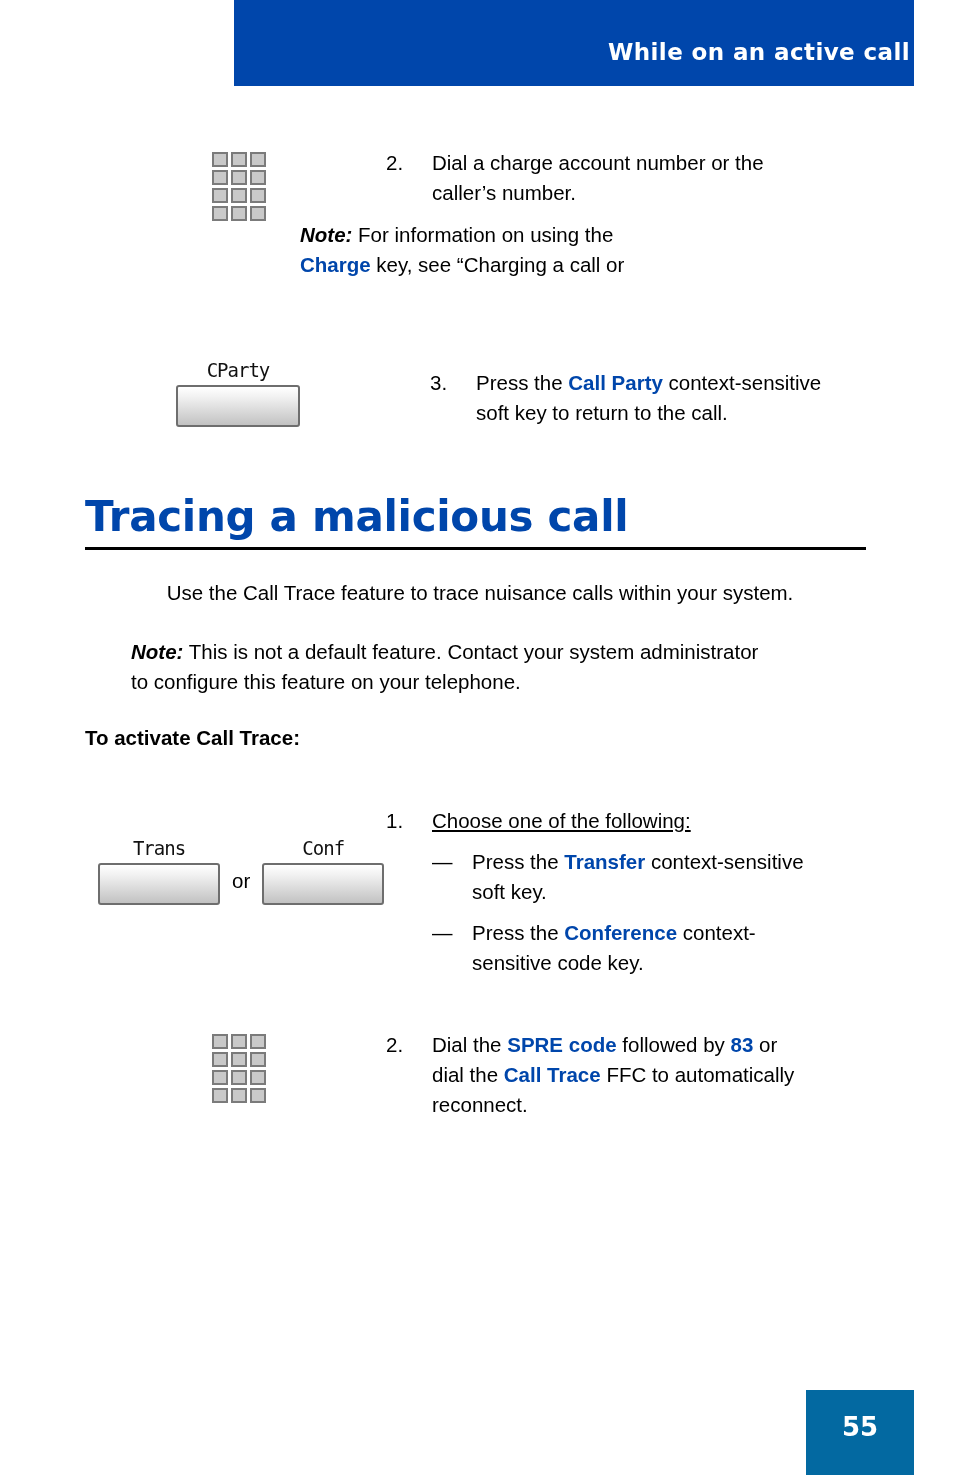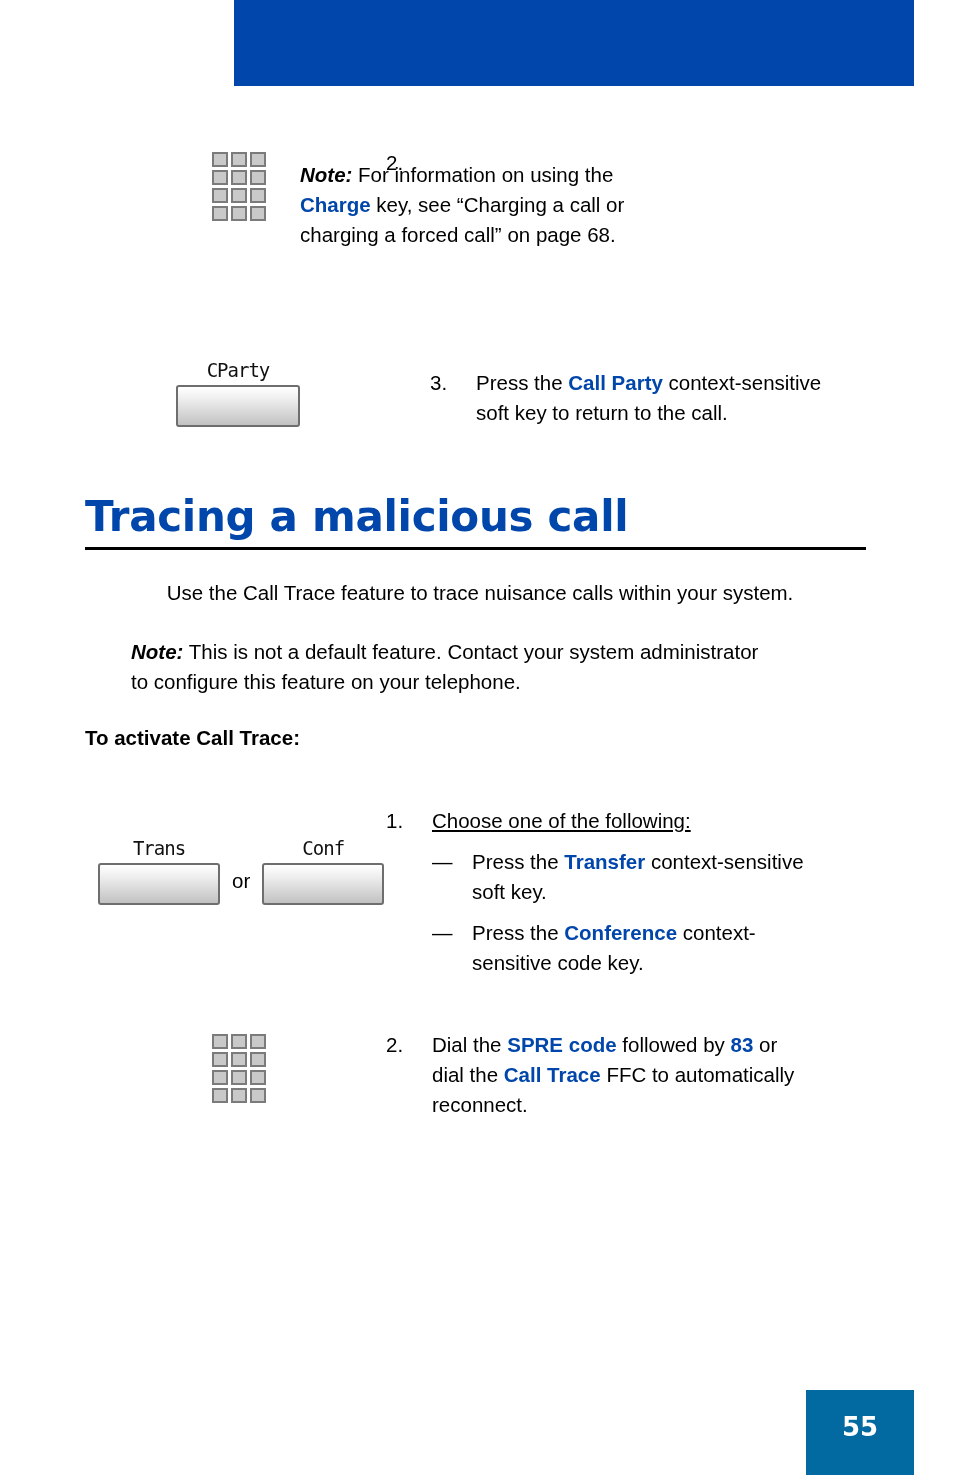--- a/index.html
+++ b/index.html
@@ -171,44 +171,48 @@
     font-weight: bold;
     font-family: "DejaVu Sans", sans-serif;
   }
 </style>
 </head>
 <body>
 
 <div class="page">
 
   <div class="header-bar"></div>
+  <div class="header-title">While on an active call</div>
 
   <div class="step-row" style="left:0; top:148px;">
     <div class="icon-cell">
       <div class="keypad" style="position:absolute; left:212px; top:4px;">
         <div class="k"></div>
           <div class="k"></div>
           <div class="k"></div>
         <div class="k"></div>
           <div class="k"></div>
           <div class="k"></div>
         <div class="k"></div>
           <div class="k"></div>
           <div class="k"></div>
         <div class="k"></div>
           <div class="k"></div>
           <div class="k"></div>
       </div>
     </div>
     <div class="text-cell" style="width:520px;">
       <div class="num" style="left:86px; top:0;">2.</div>
+      <div class="para" style="margin-left:132px;">
+        <span>Dial a charge account number or the</span><br>
+        <span>caller’s number.</span>
+      </div>
       <div class="para" style="margin-top:12px;">
         <span class="ital-bold">Note:</span><span> For information on using the</span><br>
         <span class="blue">Charge</span><span> key, see “Charging a call or</span><br>
-        <span>charging a forced call” on page 68.</span>
       </div>
     </div>
   </div>
 
   <div class="step-row" style="left:0; top:358px;gap:44px;">
     <div class="icon-cell">
       <div class="softkey" style="position:absolute; left:176px; top:0;">
         <div class="label">CParty</div>
         <div class="btn"></div>
       </div>

